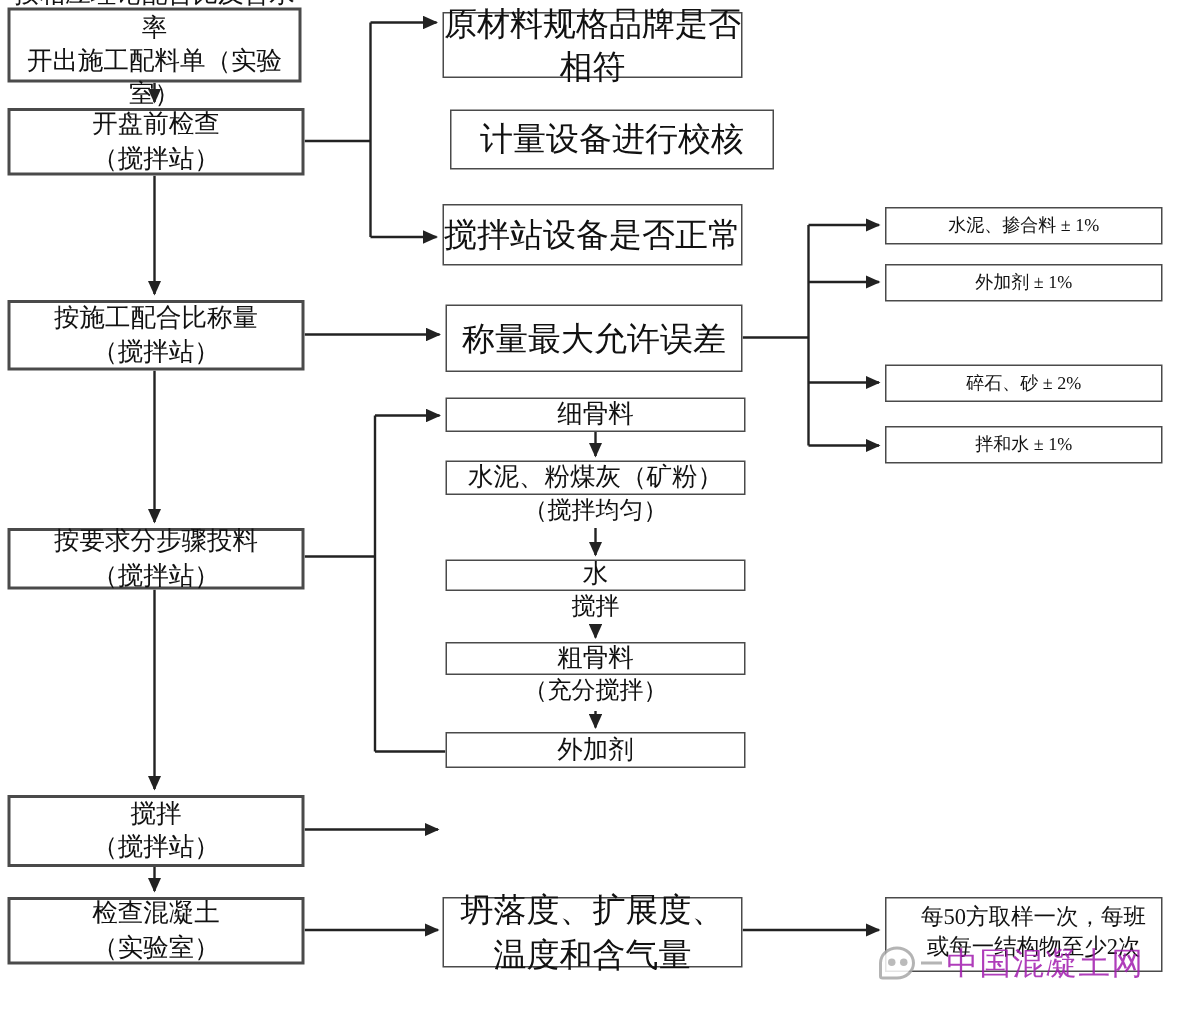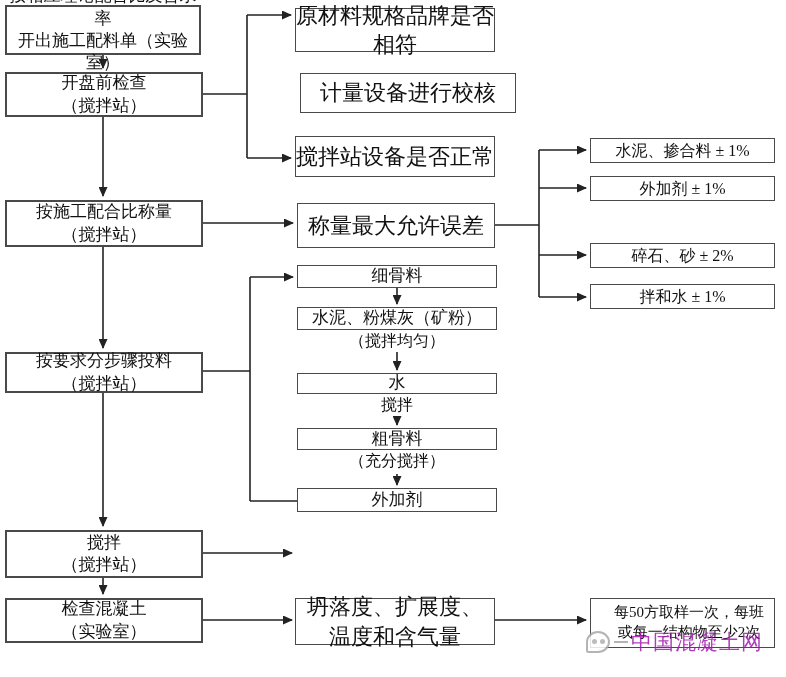--- a/index.html
+++ b/index.html
@@ -26,21 +26,21 @@
   .box.thin{border-width:1.5px;}
   .box.small{font-size:17px;}
   .plain-label{
     position:absolute;
     text-align:center;
     white-space:pre-line;
     font-size:16px;line-height:1.2;
     z-index:1;
   }
   .left-col{font-size:17px;}
-  .right-col{font-size:16px;}
+  .right-col{font-size:12px;}
   #watermark{
     position:absolute;
     left:586px;top:628px;
     display:flex;align-items:center;
     z-index:2;
     color:#a21caf;
     opacity:0.85;
     font-size:21px;
     letter-spacing:1px;
     white-space:nowrap;

